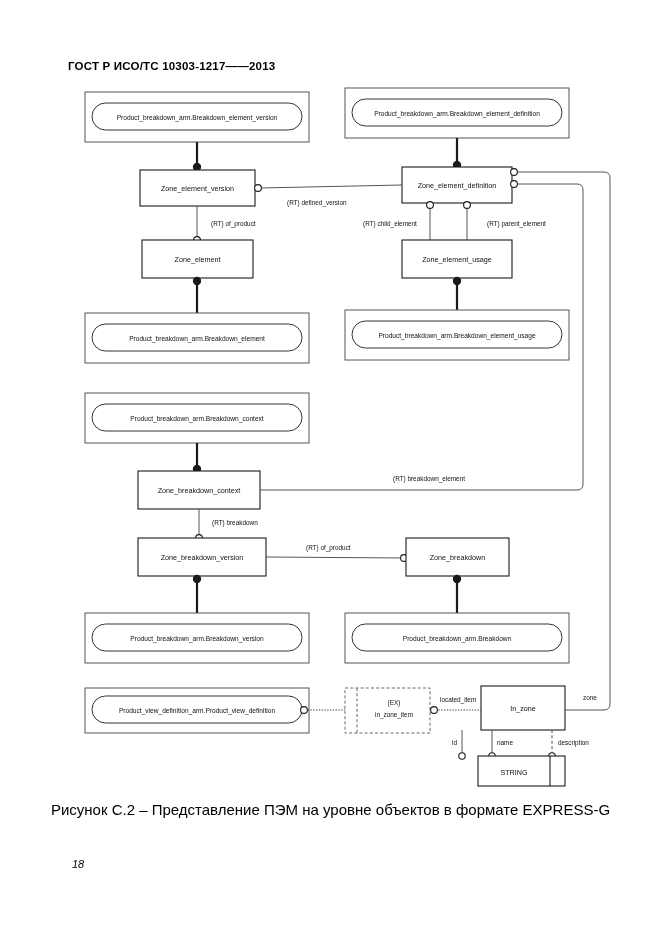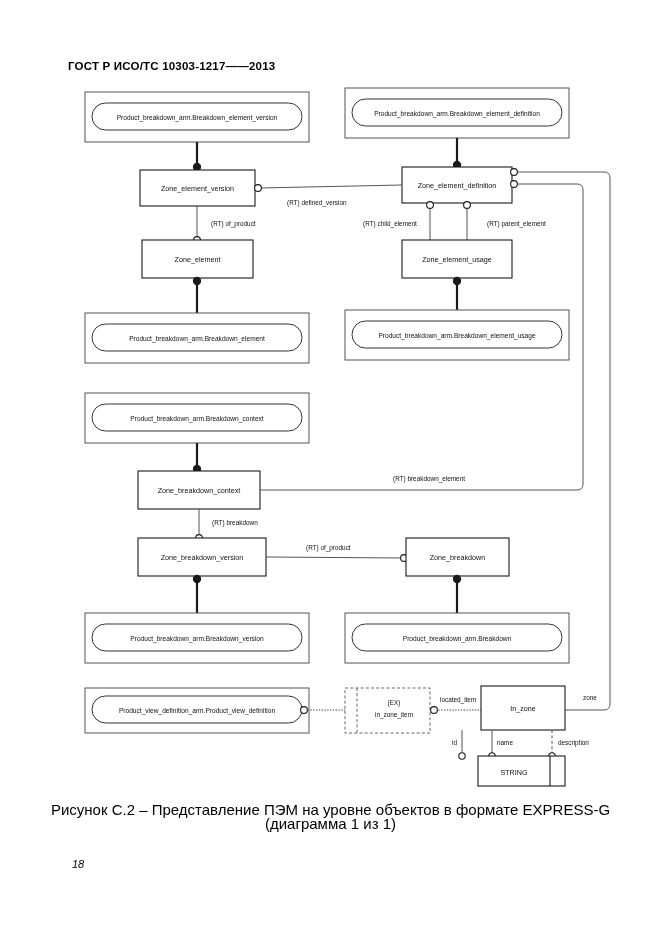--- a/index.html
+++ b/index.html
@@ -222,18 +222,17 @@
     <g>
       <rect class="ent" x="478" y="756" width="87" height="30"></rect>
       <line x1="550" y1="756" x2="550" y2="786" stroke="#1a1a1a" stroke-width="1.1"></line>
       <text class="tbox" x="514" y="775" text-anchor="middle">STRING</text>
     </g>
 
   </svg>
 
   <div class="caption">
     <div>Рисунок  С.2 – Представление ПЭМ на уровне объектов в формате EXPRESS-G</div>
-    <div>(диаграмма 1 из 1)</div>
   </div>
 
   <div class="pageno">18</div>
 
 </div>
 
 </body></html>

